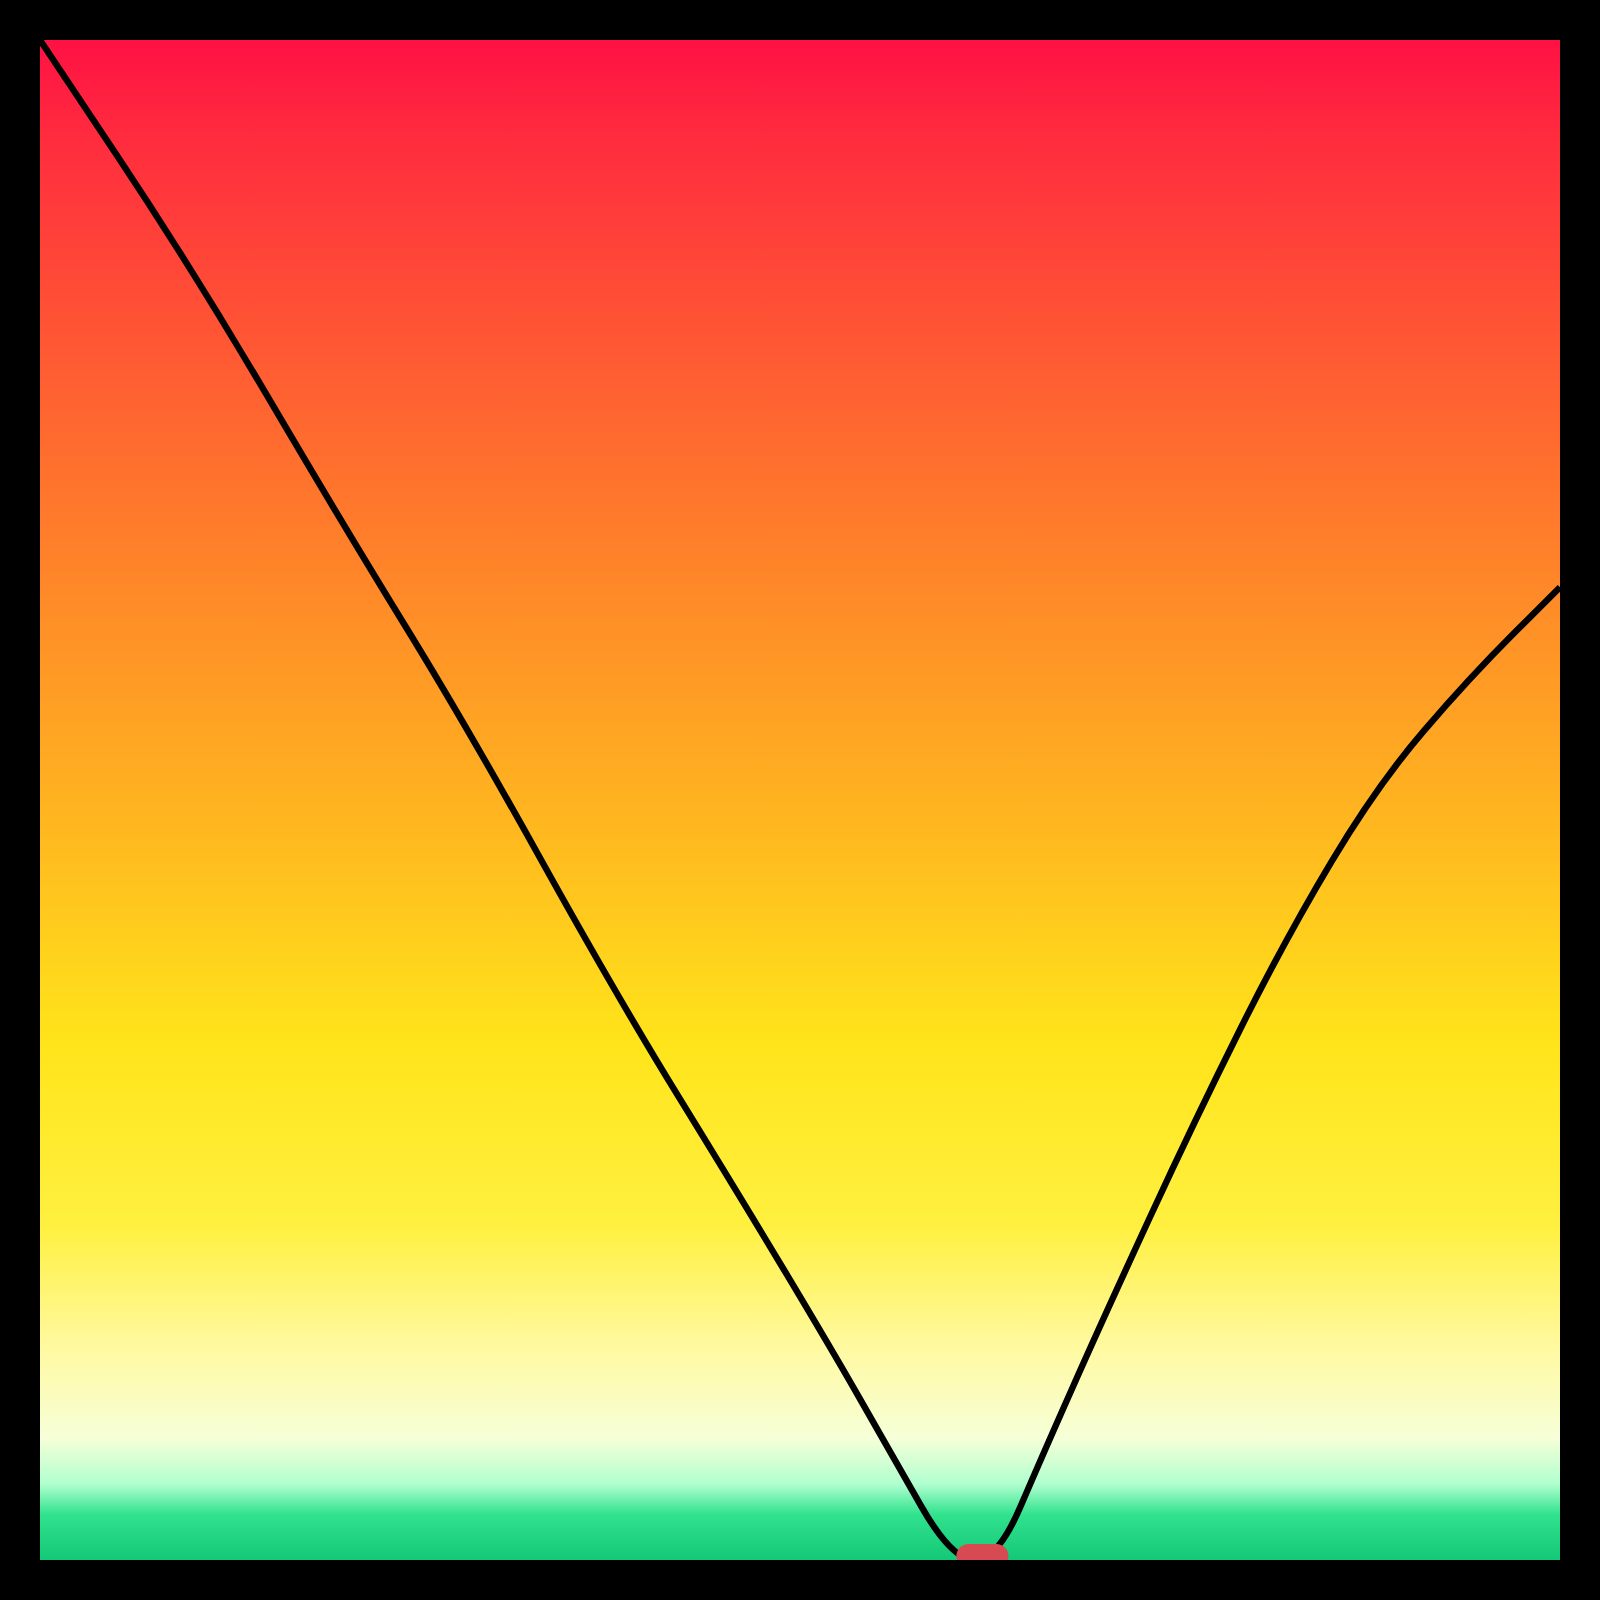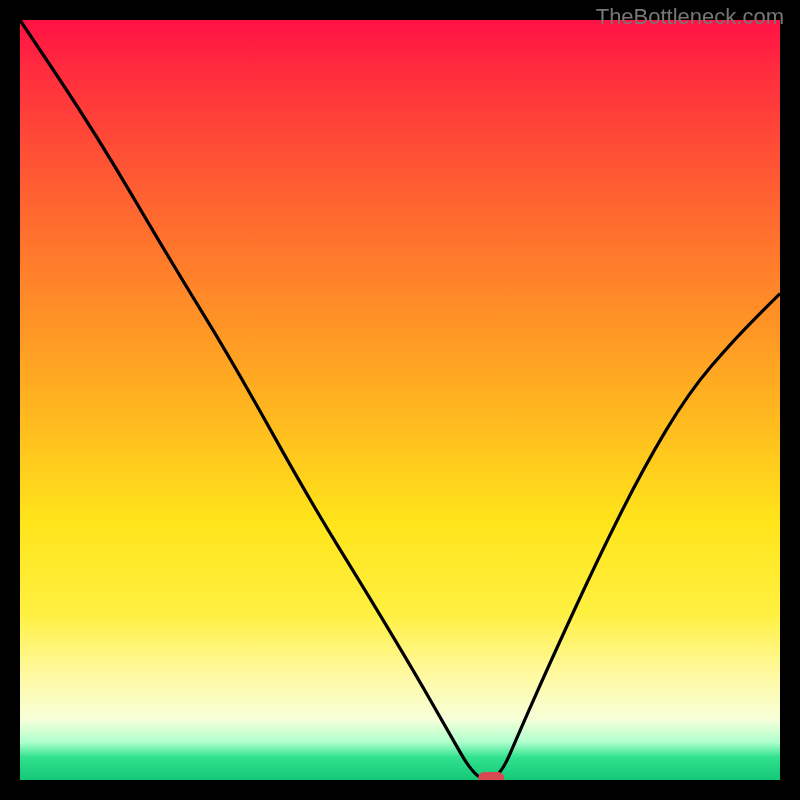--- a/index.html
+++ b/index.html
@@ -64,20 +64,19 @@
   }
   .marker {
     fill: #d84a52;
     stroke: none;
   }
 </style>
 </head>
 <body>
 
 <div class="chart-container">
-  <div class="watermark">TheBottleneck.com</div>
   <div class="plot-area">
     <svg class="curve" viewBox="0 0 760 760" preserveAspectRatio="none">
       <path id="curve-path" d="M 0.0 0.0 Q 0.0 0.0 38.0 57.0 Q 76.0 114.0 114.0 178.6 Q 152.0 243.2 182.4 292.6 Q 212.8 342.0 250.8 410.4 Q 288.8 478.8 319.2 528.2 Q 349.6 577.6 372.4 615.6 Q 395.2 653.6 410.4 680.2 Q 425.6 706.8 440.8 733.4 Q 456.0 760.0 467.4 760.0 Q 478.8 760.0 490.2 733.4 Q 501.6 706.8 516.8 672.6 Q 532.0 638.4 554.8 589.0 Q 577.6 539.6 600.4 494.0 Q 623.2 448.4 646.0 410.4 Q 668.8 372.4 691.6 345.8 Q 714.4 319.2 737.2 296.4 T 760.0 273.6"></path>
       <rect class="marker" id="marker-rect" rx="6" ry="6" width="26" height="12" x="458.2" y="752.0"></rect>
     </svg>
   </div>
 </div>
 
 </body></html>

